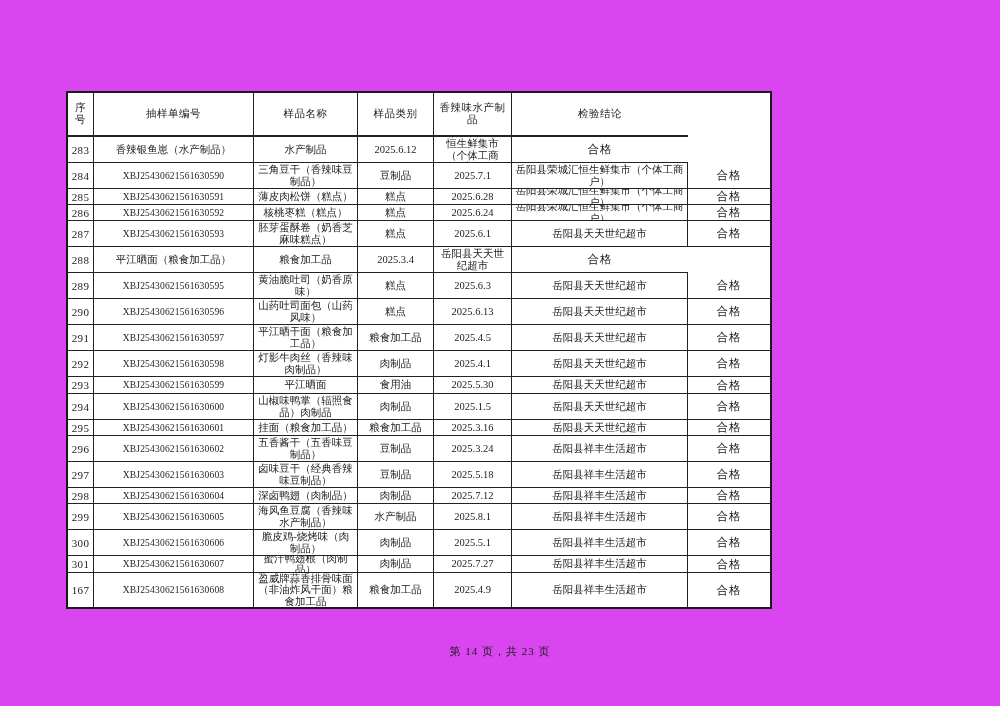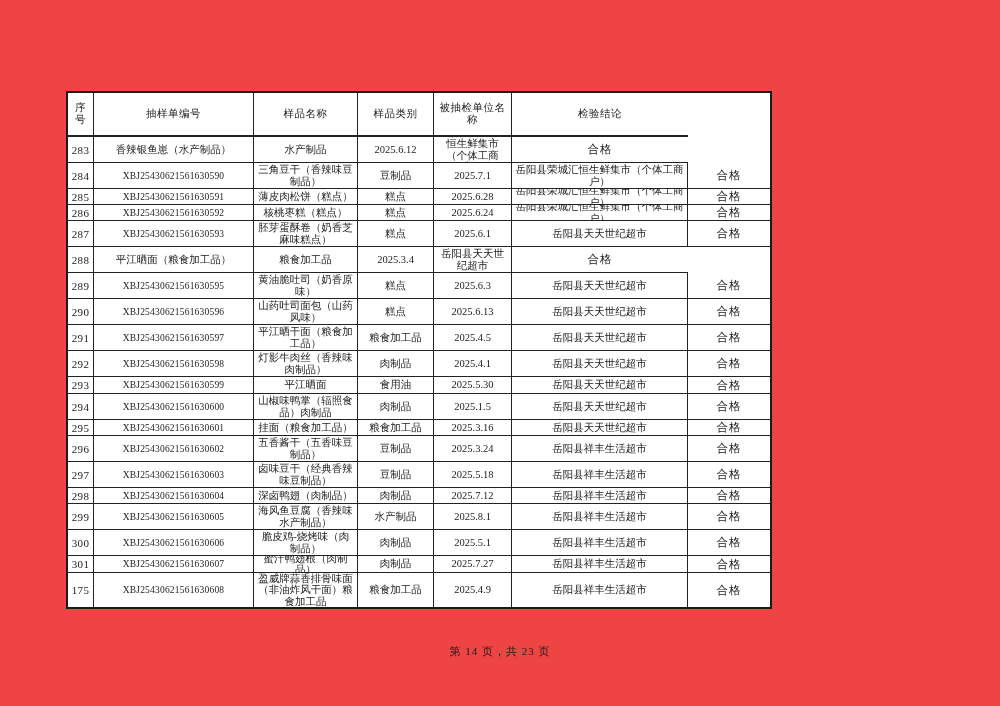--- a/index.html
+++ b/index.html
@@ -1,19 +1,19 @@
 <!DOCTYPE html>
 <html><head>
 <meta charset="utf-8">
 <style>
   html,body{margin:0;padding:0;background:#e8e8e8;}
   .page{
     position:relative;
     width:1000px;height:706px;
-    background:#ef4444;
+    background:#d946ef;
     overflow:hidden;
     font-family:"Liberation Serif","DejaVu Serif",serif;
     color:#1c1c1c;
   }
   .doc-table{
     position:absolute;
     left:66px;top:91px;
     width:702px;
     border:2px solid #1a1a1a;
     box-sizing:content-box;
@@ -60,21 +60,21 @@
 </head>
 <body>
 
 <div class="page">
   <div class="doc-table" id="doc-table">
       <div class="t-row header-row">
         <div class="t-cell">序号</div>
         <div class="t-cell">抽样单编号</div>
         <div class="t-cell">样品名称</div>
         <div class="t-cell">样品类别</div>
-        <div class="t-cell">被抽检单位名称</div>
+        <div class="t-cell">香辣味水产制品</div>
         <div class="t-cell">检验结论</div>
       </div>
       <div class="t-row">
         <div class="t-cell cell-idx" style="height: 26px;">283</div>
         <div class="t-cell cell-txt" style="height: 26px;">香辣银鱼崽（水产制品）</div>
         <div class="t-cell cell-txt" style="height: 26px;">水产制品</div>
         <div class="t-cell cell-txt" style="height: 26px;">2025.6.12</div>
         <div class="t-cell cell-txt" style="height: 26px;">岳阳县荣城汇恒生鲜集市（个体工商户）</div>
         <div class="t-cell cell-concl" style="height: 26px;">合格</div>
       </div>
@@ -233,21 +233,21 @@
       <div class="t-row">
         <div class="t-cell cell-idx" style="height: 17px;">301</div>
         <div class="t-cell cell-id" style="height: 17px;">XBJ25430621561630607</div>
         <div class="t-cell cell-txt" style="height: 17px;">蜜汁鸭翅根（肉制品）</div>
         <div class="t-cell cell-txt" style="height: 17px;">肉制品</div>
         <div class="t-cell cell-txt" style="height: 17px;">2025.7.27</div>
         <div class="t-cell cell-txt" style="height: 17px;">岳阳县祥丰生活超市</div>
         <div class="t-cell cell-concl" style="height: 17px;">合格</div>
       </div>
       <div class="t-row">
-        <div class="t-cell cell-idx" style="height: 34px;">175</div>
+        <div class="t-cell cell-idx" style="height: 34px;">167</div>
         <div class="t-cell cell-id" style="height: 34px;">XBJ25430621561630608</div>
         <div class="t-cell cell-txt" style="height: 34px;">盈威牌蒜香排骨味面（非油炸风干面）粮食加工品</div>
         <div class="t-cell cell-txt" style="height: 34px;">粮食加工品</div>
         <div class="t-cell cell-txt" style="height: 34px;">2025.4.9</div>
         <div class="t-cell cell-txt" style="height: 34px;">岳阳县祥丰生活超市</div>
         <div class="t-cell cell-concl" style="height: 34px;">合格</div>
       </div>
     </div>
   <div class="footer">第 14 页，共 23 页</div>
 </div>

